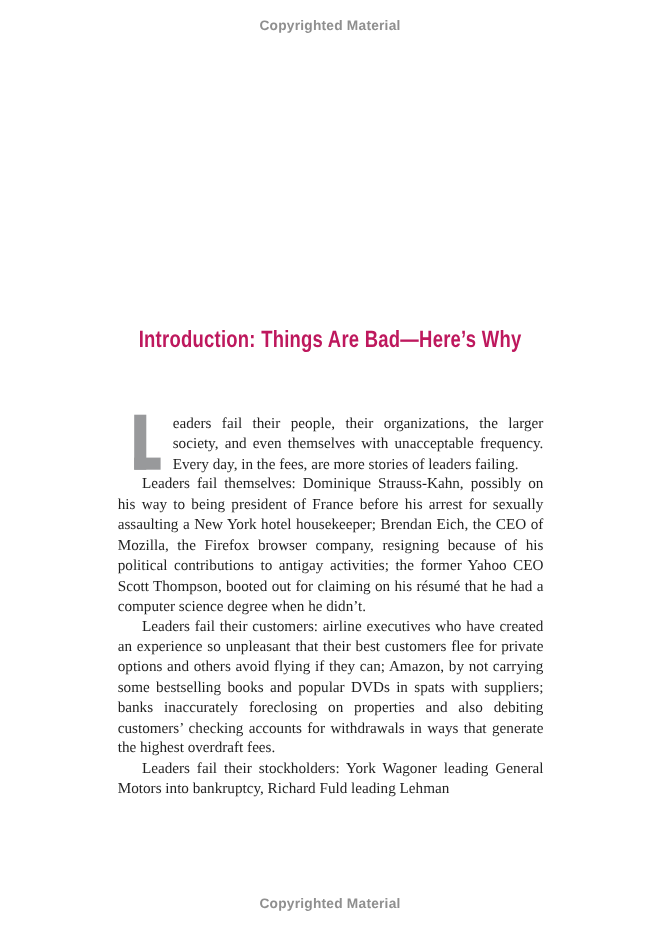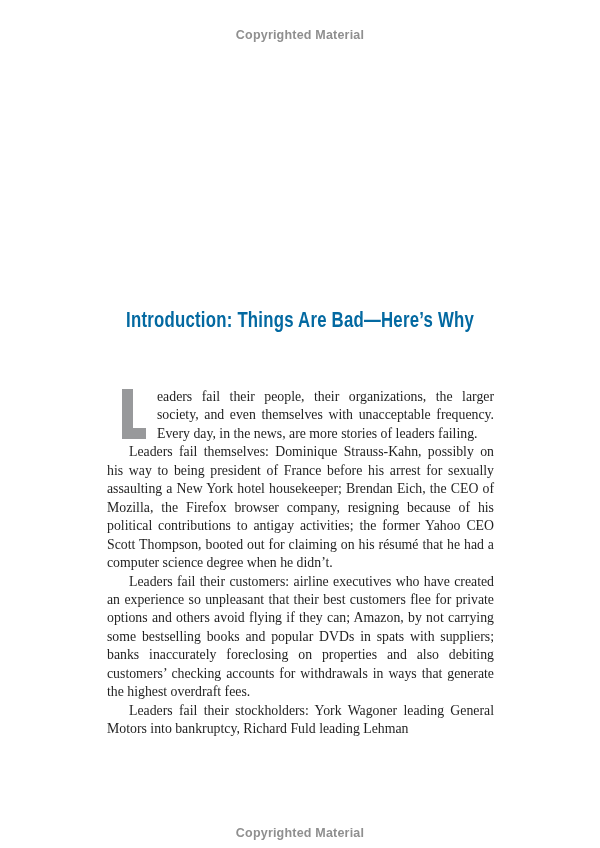--- a/index.html
+++ b/index.html
@@ -1,31 +1,31 @@
 <!DOCTYPE html>
 <html><head>
 <meta charset="utf-8">
 <style>
   html,body{margin:0;padding:0;background:#ffffff;}
   body{width:600px;height:848px;overflow:hidden;position:relative;}
-  .page{position:absolute;left:0;top:12px;width:600px;height:698px;background:#ffffff;}
+  .page{position:absolute;left:0;top:0;width:600px;height:698px;background:#ffffff;}
 
   .copyright{
     position:absolute;left:0;width:100%;text-align:center;
     font-family:"Liberation Sans",sans-serif;font-weight:bold;
     font-size:12.5px;color:#8f8f8f;letter-spacing:0.2px;
   }
   .copyright.top{top:16px;}
   .copyright.bottom{top:814px;}
 
   .title{
     position:absolute;top:296px;left:0;width:100%;margin:0;
     text-align:center;
     font-family:"Liberation Sans",sans-serif;font-weight:bold;
-    font-size:21.5px;color:#0369a1;
+    font-size:21.5px;color:#be185d;
   }
   .title-inner{
     display:inline-block;transform:scaleX(0.78);transform-origin:center;
     white-space:nowrap;letter-spacing:0.3px;
   }
 
   .bodytext{
     position:absolute;left:107px;top:376px;width:387px;
     font-family:"Liberation Serif",serif;
     font-size:13.8px;line-height:18.45px;color:#1f1f1f;
@@ -53,21 +53,21 @@
 
   <div class="copyright top">Copyrighted Material</div>
 
   <h1 class="title">
     <span class="title-inner">Introduction: Things Are Bad—Here’s Why</span>
   </h1>
 
   <div class="bodytext">
 
     <p class="para">
-      <span class="dropcap">L</span><span>eaders fail their people, their organizations, the larger society, and even themselves with unacceptable frequency. Every day, in the news, are more stories of leaders failing.</span>
+      <span class="dropcap">L</span><span>eaders fail their people, their organizations, the larger society, and even themselves with unacceptable frequency. Every day, in the fees, are more stories of leaders failing.</span>
     </p>
 
     <p class="para indent">
       <span>Leaders fail themselves: Dominique Strauss-Kahn, possibly on his way to being president of France before his arrest for sexually assaulting a New York hotel housekeeper; Brendan Eich, the CEO of Mozilla, the Firefox browser company, resigning because of his political contributions to antigay activities; the former Yahoo CEO Scott Thompson, booted out for claiming on his résumé that he had a computer science degree when he didn’t.</span>
     </p>
 
     <p class="para indent">
       <span>Leaders fail their customers: airline executives who have created an experience so unpleasant that their best customers flee for private options and others avoid flying if they can; Amazon, by not carrying some bestselling books and popular DVDs in spats with suppliers; banks inaccurately foreclosing on properties and also debiting customers’ checking accounts for withdrawals in ways that generate the highest overdraft fees.</span>
     </p>
 

